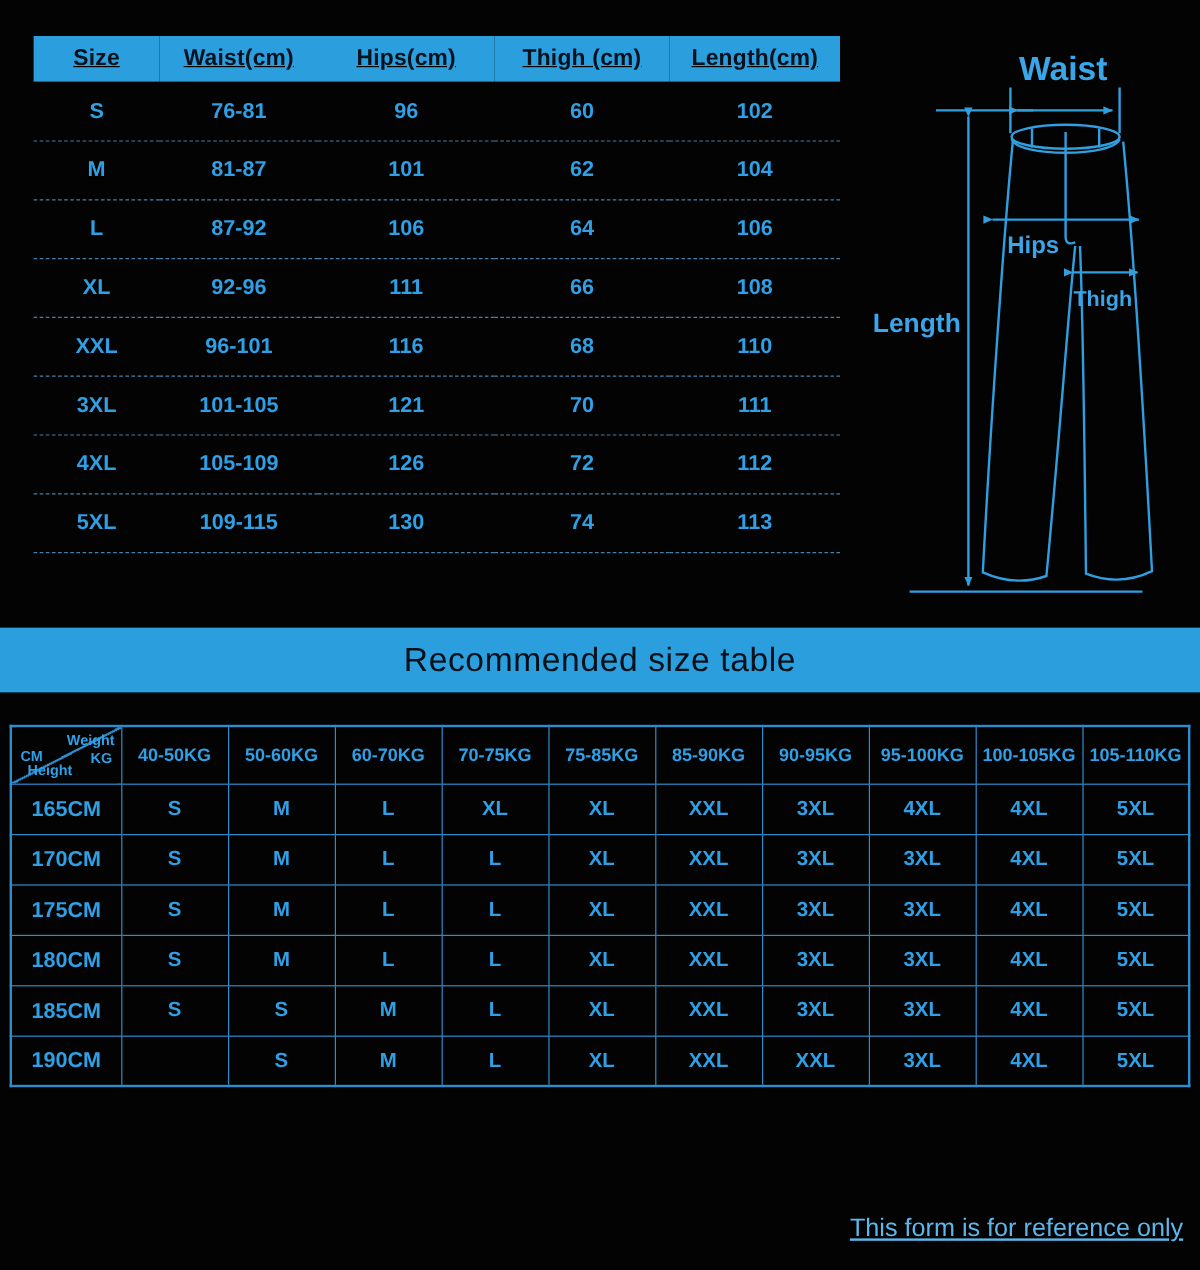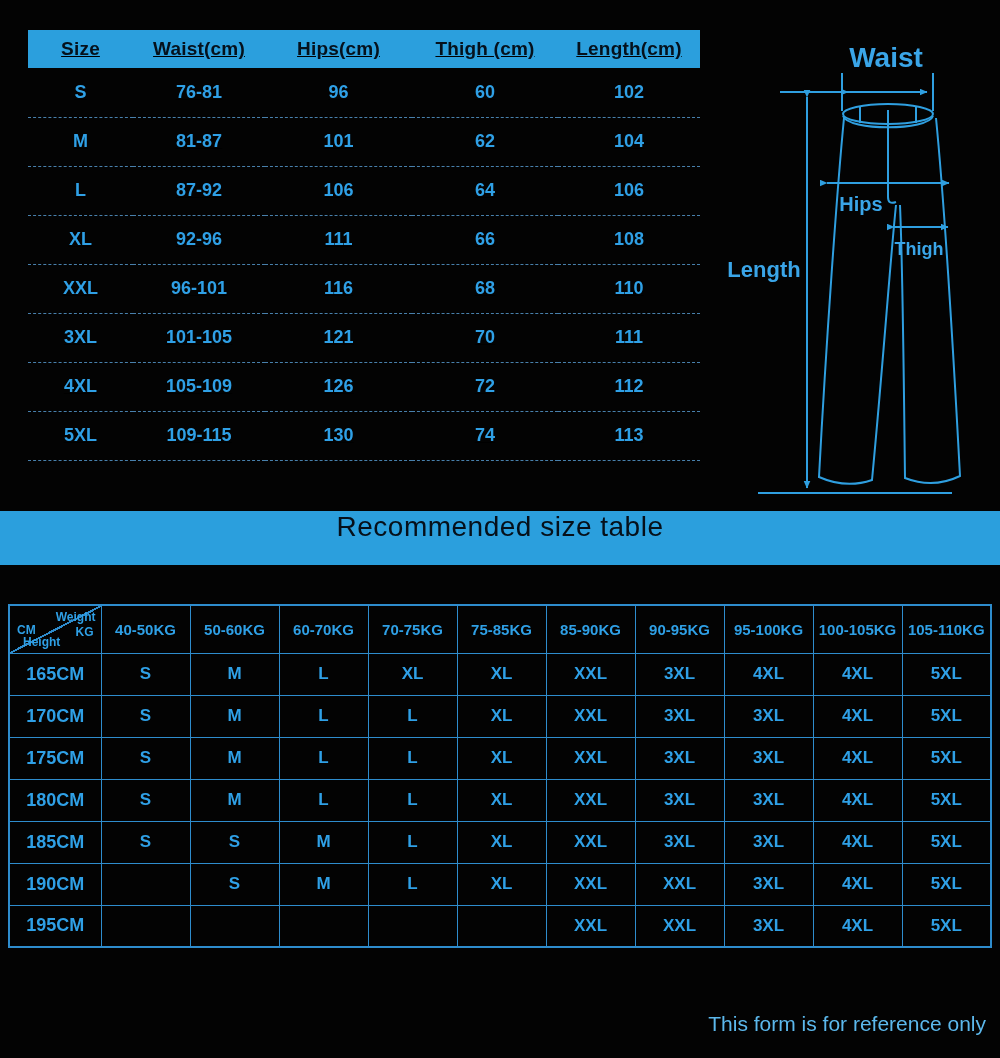--- a/index.html
+++ b/index.html
@@ -26,22 +26,22 @@
     border-bottom:1px dashed rgba(90,160,215,.8);
   }
 
   
   .pants-diagram { position:absolute; left:700px; top:15px; width:300px; height:500px; }
   .pants-diagram svg { display:block; }
   .pants-diagram text { fill:#3aa5e8; font-family:"Liberation Sans", sans-serif; font-weight:bold; }
 
   
   .banner {
-    position:absolute; left:0; top:511px; width:1000px; height:54px;
-    background:#2b9fdd; display:flex; justify-content:center;
+    position:absolute; left:0; top:523px; width:1000px; height:54px;
+    background:#2b9fdd; display:flex; align-items:center; justify-content:center;
   }
   .banner-title { color:#06101a; font-size:28px; font-weight:400; letter-spacing:.5px; }
 
   
   table.rec-table {
     position:absolute; left:8px; top:604px; width:984px;
     border-collapse:collapse; table-layout:fixed;
     border:2px solid #2e8ccd;
   }
   table.rec-table th, table.rec-table td {
@@ -63,21 +63,21 @@
   }
   th.corner-cell span { position:absolute; font-size:12px; line-height:1; color:#2fa0e6; }
   th.corner-cell .c-weight { top:5px;  right:5px; }
   th.corner-cell .c-kg     { top:20px; right:7px; }
   th.corner-cell .c-cm     { top:18px; left:7px;  }
   th.corner-cell .c-height { bottom:5px; left:13px; }
 
   
   .footnote {
     position:absolute; top:1012px; right:14px;
-    color:#5cb8ec; font-size:21px; font-weight:400;
+    color:#5cb8ec; font-size:21px; font-weight:400;text-decoration:underline;
   }
 </style>
 </head>
 <body>
 
 <div class="page">
 
   <table class="size-table">
     <colgroup>
       <col style="width:105px">
@@ -301,31 +301,18 @@
           <td>S</td>
           <td>M</td>
           <td>L</td>
           <td>XL</td>
           <td>XXL</td>
           <td>XXL</td>
           <td>3XL</td>
           <td>4XL</td>
           <td>5XL</td>
         </tr>
-        <tr>
-          <td class="height-cell">195CM</td>
-          <td></td>
-          <td></td>
-          <td></td>
-          <td></td>
-          <td></td>
-          <td>XXL</td>
-          <td>XXL</td>
-          <td>3XL</td>
-          <td>4XL</td>
-          <td>5XL</td>
-        </tr>
       </tbody>
   </table>
 
   <div class="footnote">This form is for reference only</div>
 
 </div>
 
 </body></html>

